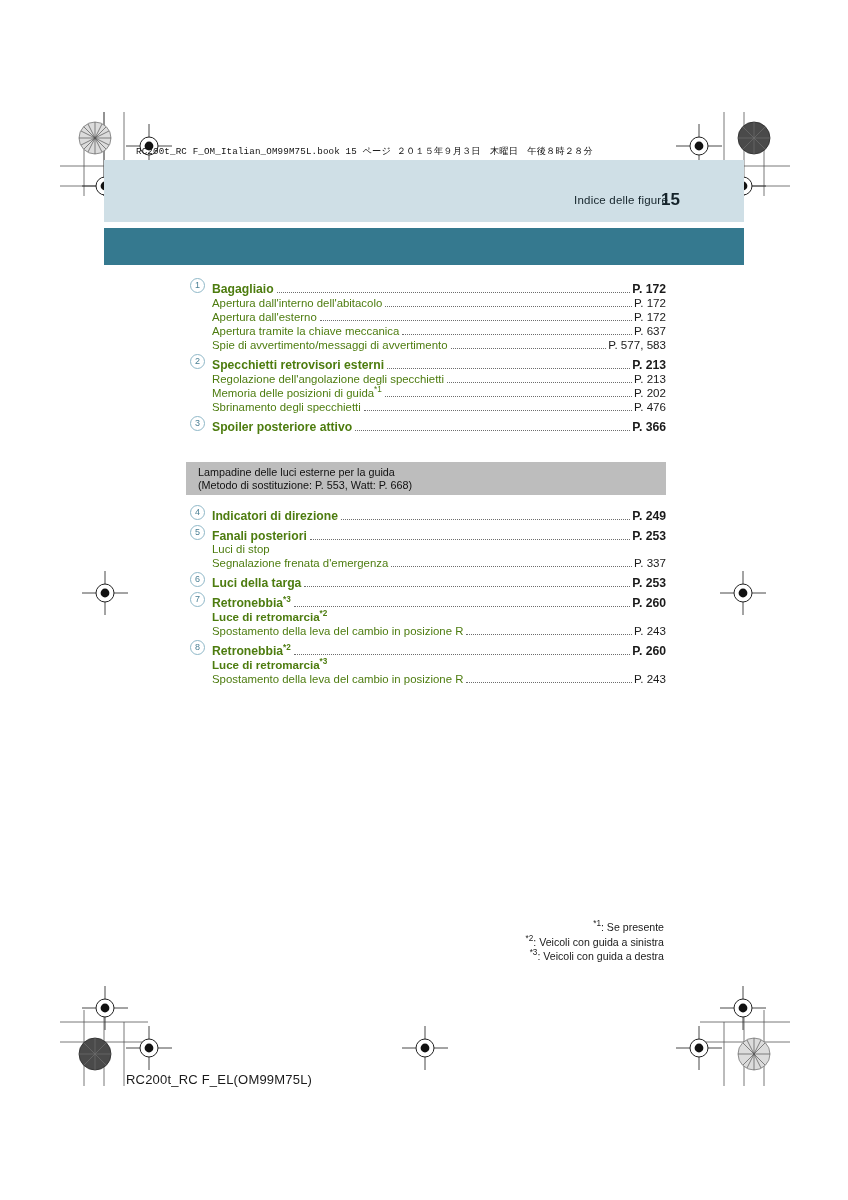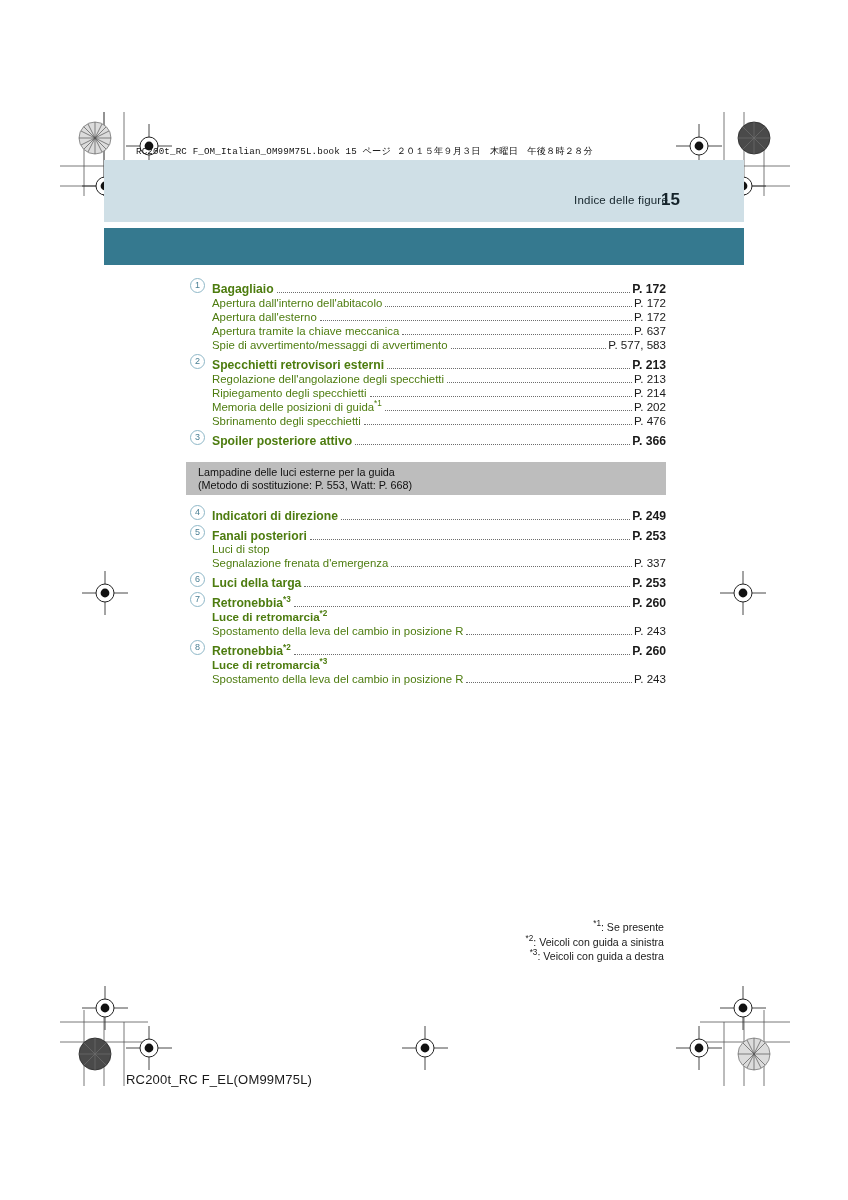--- a/index.html
+++ b/index.html
@@ -365,25 +365,20 @@
       <span class="etext">Specchietti retrovisori esterni</span>
       <span class="dots"></span>
       <span class="pg">P. 213</span>
     </div>
     <div class="entry sub">
       <span class="etext">Regolazione dell'angolazione degli specchietti</span>
       <span class="dots"></span>
       <span class="pg">P. 213</span>
     </div>
     <div class="entry sub">
-      <span class="etext">Ripiegamento degli specchietti</span>
-      <span class="dots"></span>
-      <span class="pg">P. 214</span>
-    </div>
-    <div class="entry sub">
       <span class="etext">Memoria delle posizioni di guida<sup class="star">*1</sup></span>
       <span class="dots"></span>
       <span class="pg">P. 202</span>
     </div>
     <div class="entry sub">
       <span class="etext">Sbrinamento degli specchietti</span>
       <span class="dots"></span>
       <span class="pg">P. 476</span>
     </div>
     <div class="entry major">

